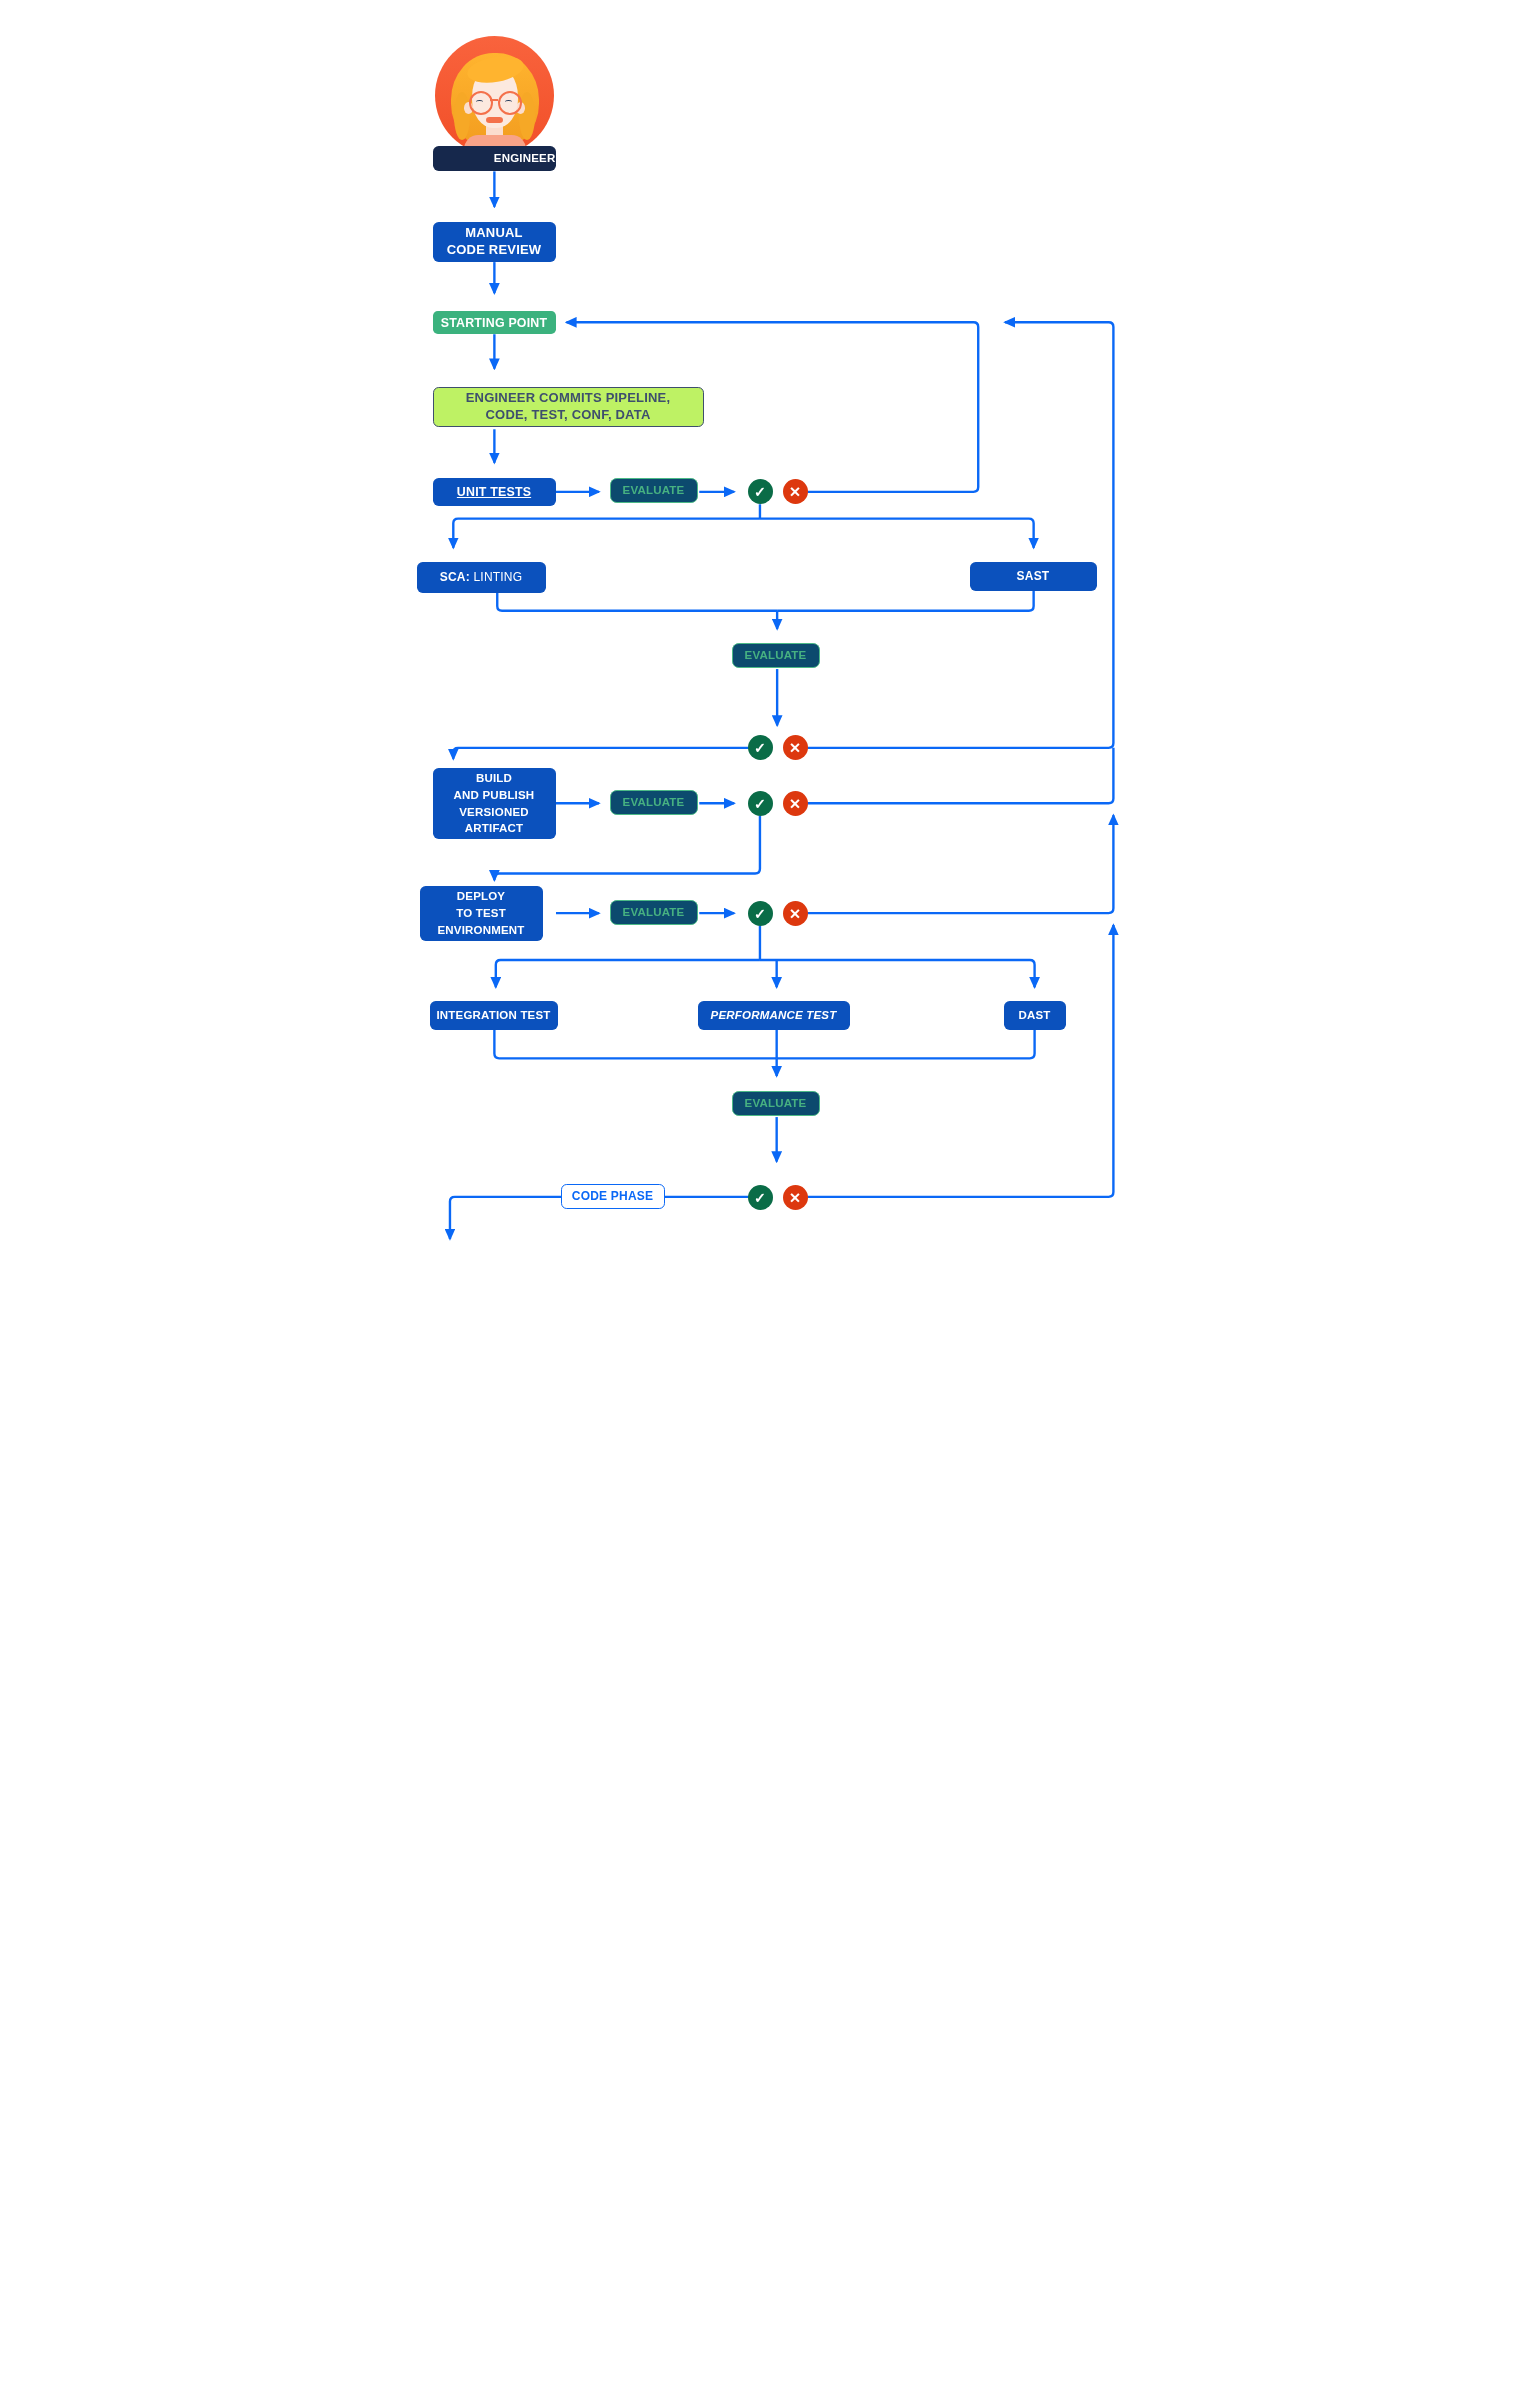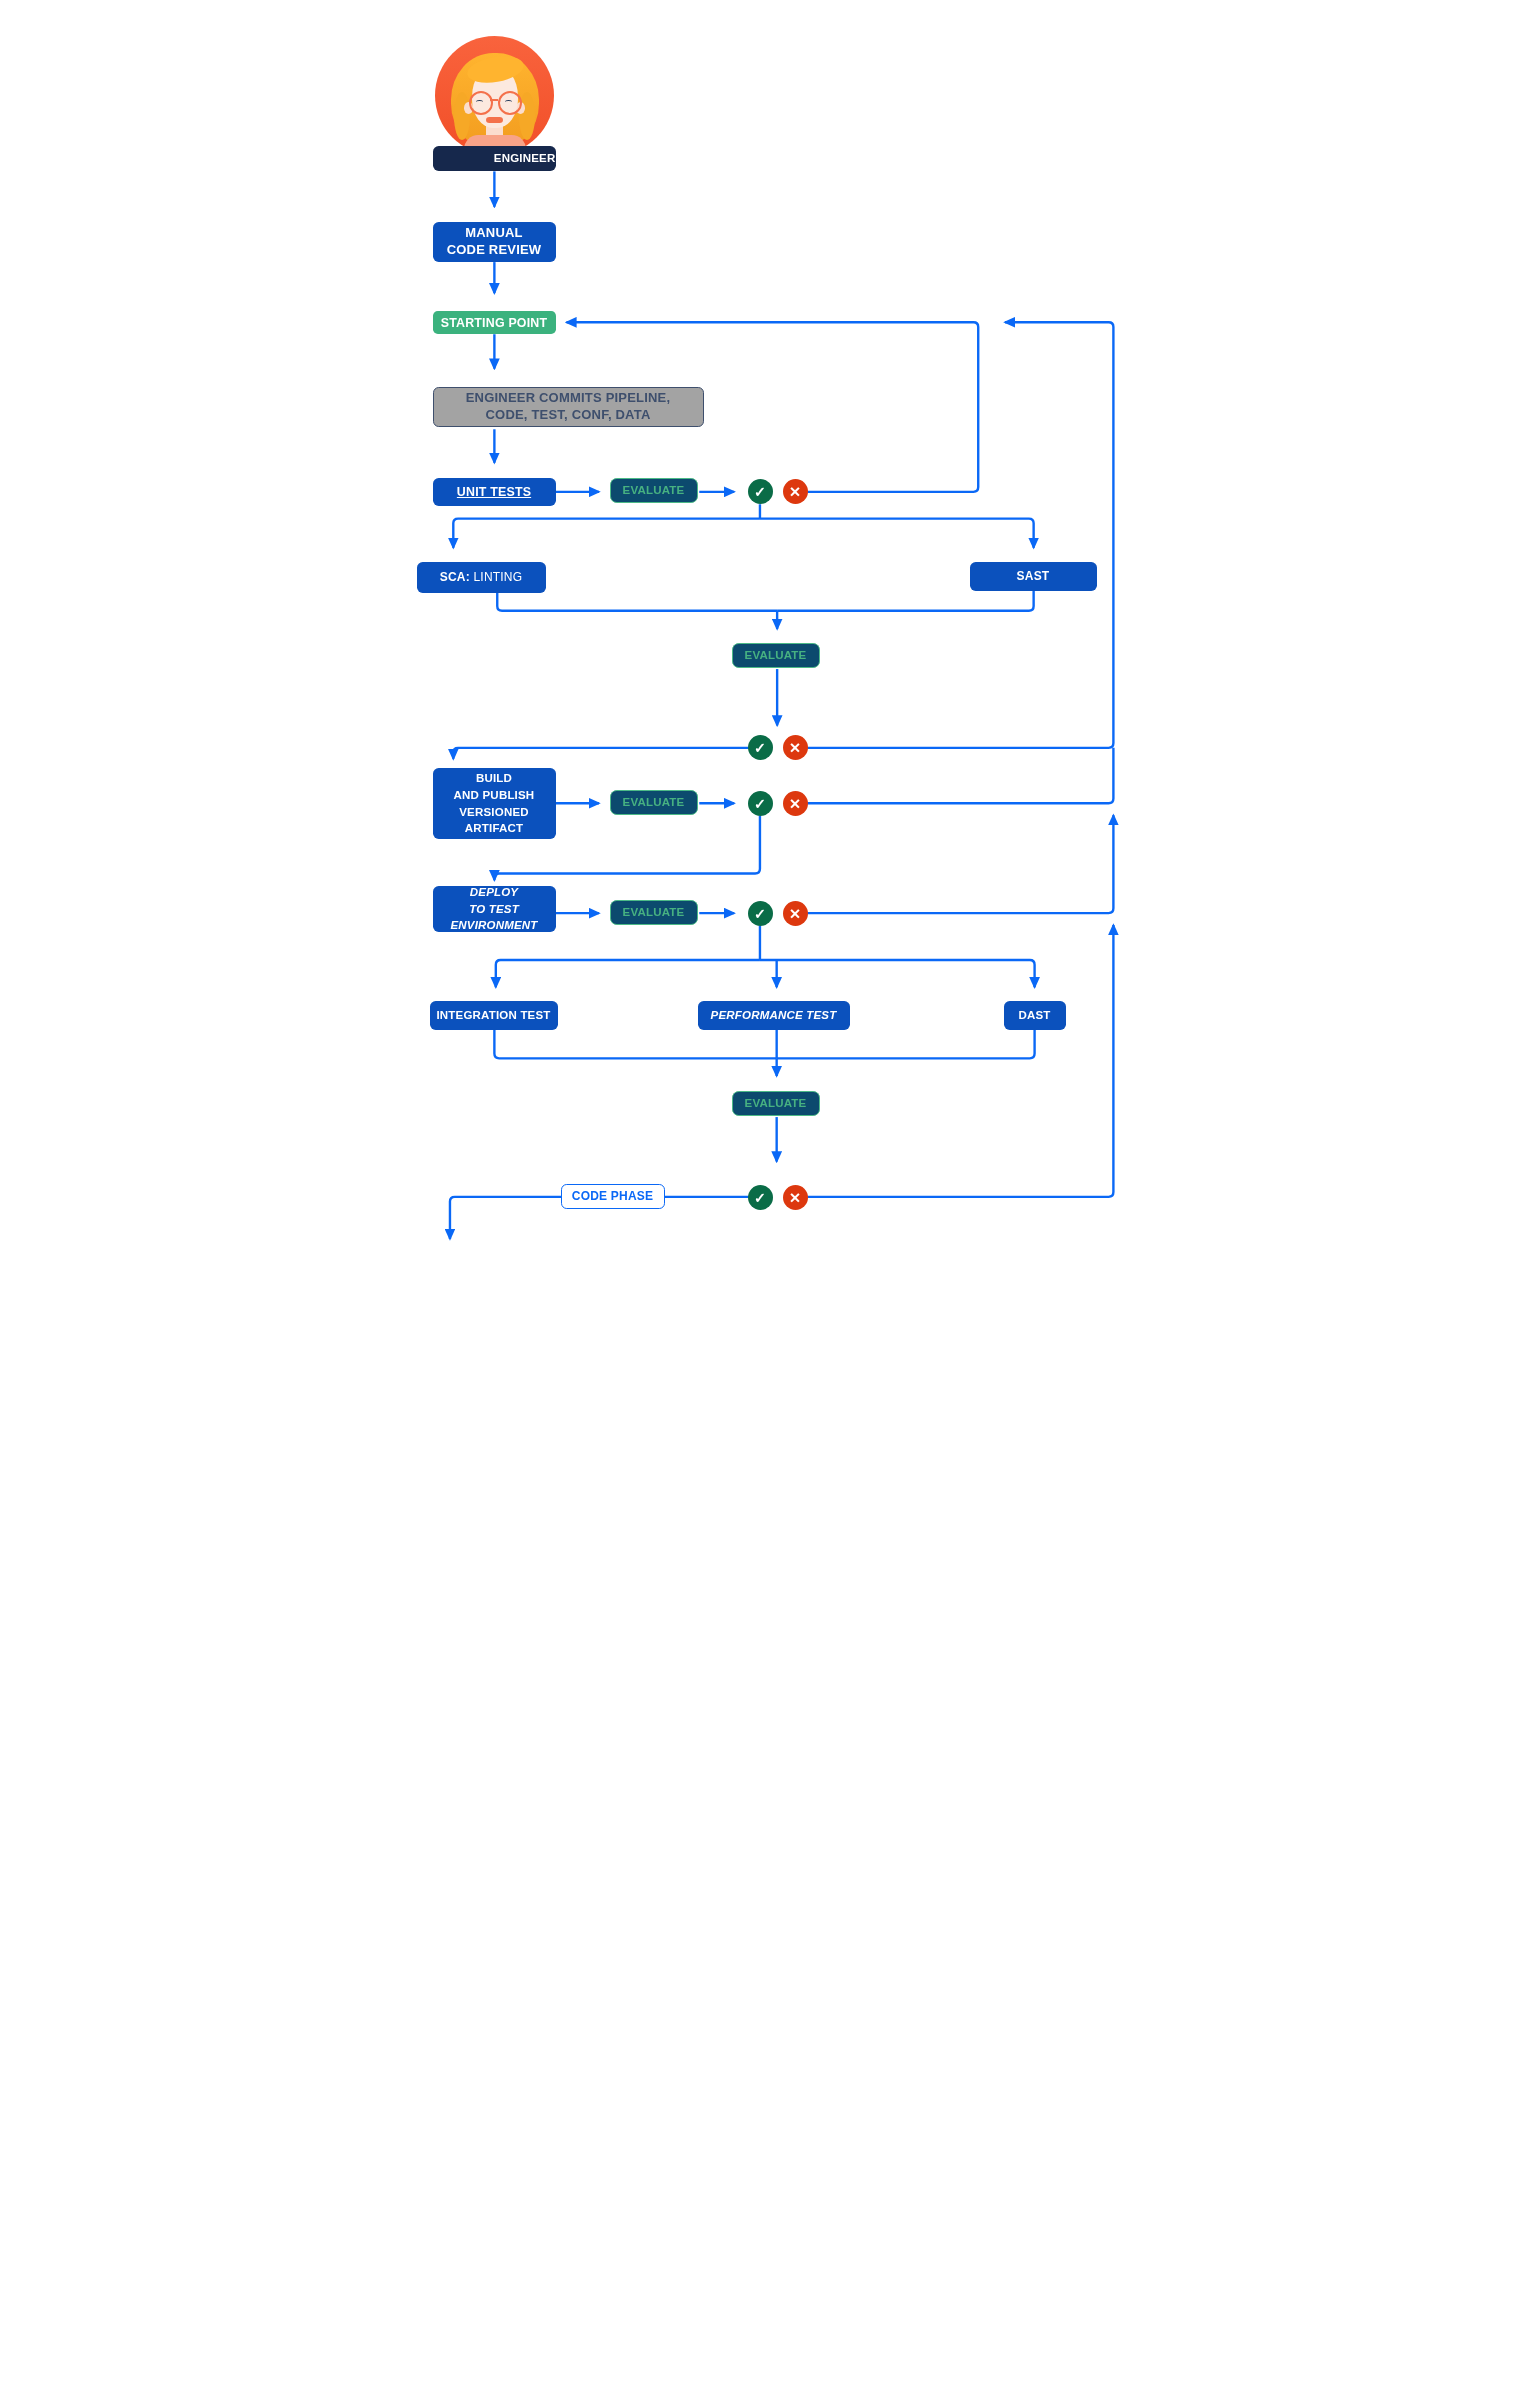--- a/index.html
+++ b/index.html
@@ -11,21 +11,21 @@
   body{font-family:"Liberation Sans", sans-serif;}
   .stage{position:relative;width:769px;height:1255px;margin:0 auto;background:#fff;overflow:hidden;}
   svg.wires{position:absolute;left:0;top:0;z-index:1;}
   svg.wires path{fill:none;stroke:var(--arrow);stroke-width:5;}
   #arrowhead path{fill:var(--arrow);stroke:none;}
   .box{position:absolute;z-index:2;display:flex;align-items:center;justify-content:center;
        text-align:center;font-weight:bold;border-radius:5.7px;letter-spacing:0.2px;line-height:1.3;}
   .blue{background:var(--boxblue);color:#fff;}
   .navybox{background:var(--navy);color:#fff;}
   .greenbox{background:var(--greenfill);color:#fff;border-radius:4.8px;}
-  .outline-slate{background:#a3a3a3;border:1.9px solid var(--slate);color:var(--slate);}
+  .outline-slate{background:#bef264;border:1.9px solid var(--slate);color:var(--slate);}
   .outline-green{background:#0c4a6e;border:1.9px solid var(--greenline);color:var(--greentext);border-radius:6.7px;text-align:right;}
   .outline-blue{background:#fff;border:1.9px solid var(--arrow);color:var(--arrow);}
   .dot{position:absolute;z-index:3;width:25px;height:25px;border-radius:50%;display:flex;
        align-items:center;justify-content:center;color:#fff;font-size:14.3px;font-weight:bold;}
   .dot.ok{background:var(--check);}
   .dot.no{background:var(--fail);}
   .f24{font-size:11.5px;} .f25{font-size:12px;} .f26{font-size:12.4px;} .f27{font-size:13px;}
   .light{font-weight:normal;}
   
   .avatar{position:absolute;left:50px;top:36px;width:119px;height:119px;border-radius:50%;
@@ -200,21 +200,21 @@
     <span>EVALUATE</span>
   </div>
 
   <div class="dot ok" style="left:363px;top:791px;">
     <span>✓</span>
   </div>
   <div class="dot no" style="left:398px;top:791px;">
     <span>✕</span>
   </div>
 
-  <div class="box blue f24" style="left:48px;top:886px;width:123px;height:46px;line-height:1.45;font-style:italic;">
+  <div class="box blue f24" style="left:35px;top:886px;width:123px;height:55px;line-height:1.45;">
     <span>
       <span style="display:block">DEPLOY</span>
       <span style="display:block">TO TEST</span>
       <span style="display:block">ENVIRONMENT</span>
     </span>
   </div>
 
   <div class="box outline-green f24" style="left:225px;top:900px;width:86px;height:23px;">
     <span>EVALUATE</span>
   </div>

